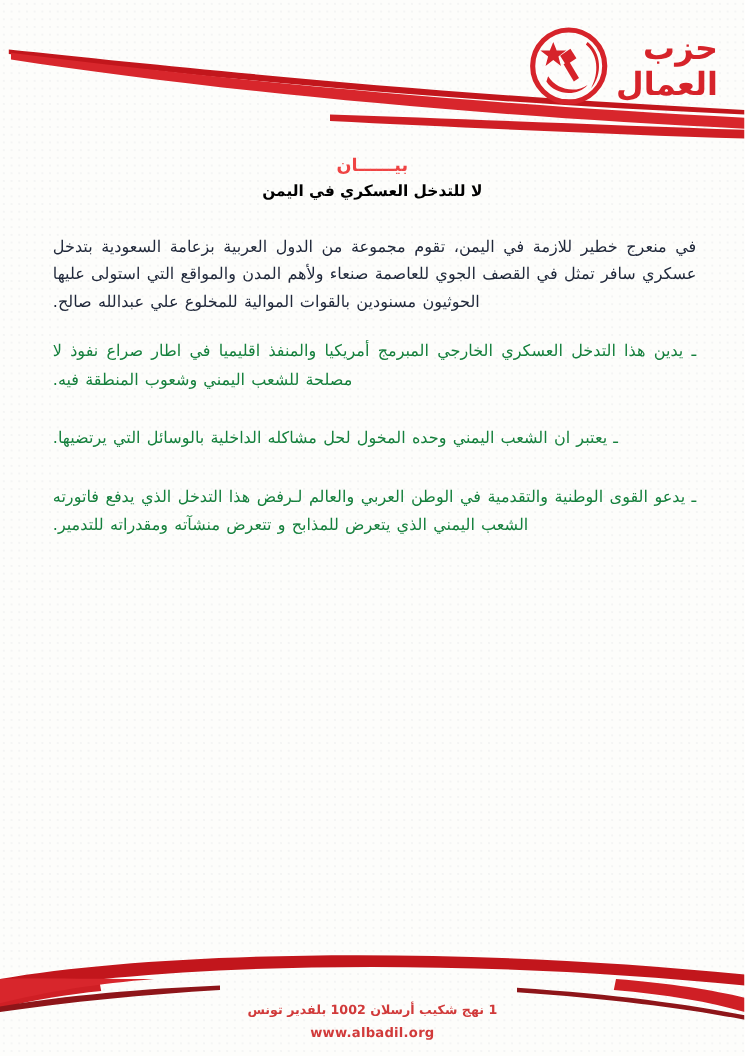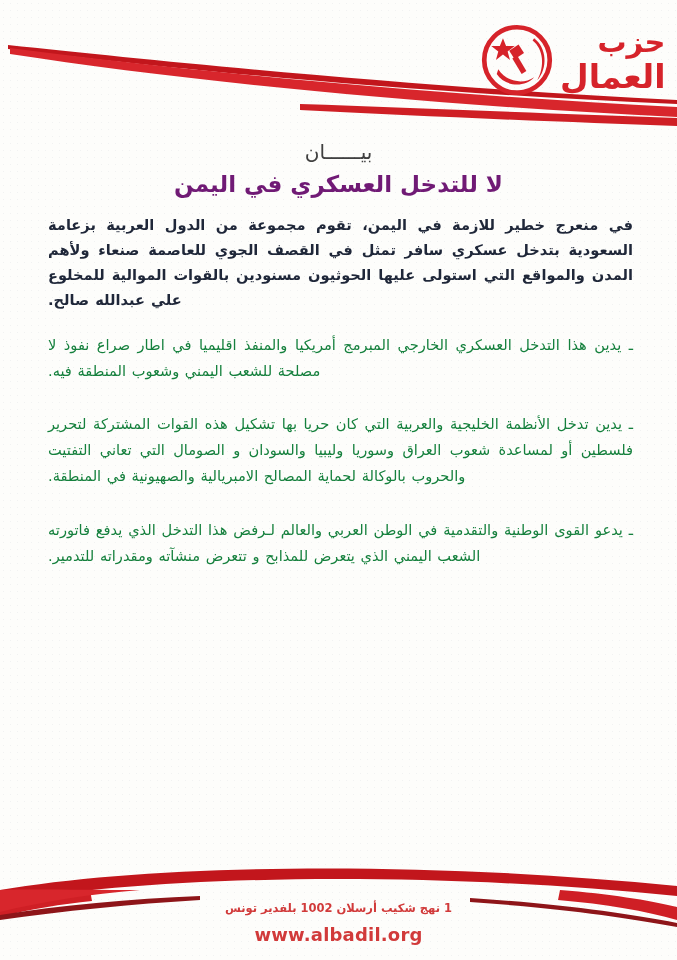--- a/index.html
+++ b/index.html
@@ -67,60 +67,60 @@
     margin-left: 4px;
     line-height: 1.0;
   }
   .logo-line1, .logo-line2 {
     color: #d6232a;
     font-weight: bold;
     letter-spacing: -0.5px;
     white-space: nowrap;
   }
   .logo-line1 { font-size: 29px; }
-  .logo-line2 { font-size: 33px; margin-top: 3px; }
+  .logo-line2 { font-size: 29px; margin-top: 3px; }
   .logo-emblem { width: 78px; height: 78px; }
 
   
   .titles {
     position: absolute;
     top: 140px;
     left: 0;
     width: 677px;
     text-align: center;
     z-index: 3;
   }
   .title-bayan {
-    color: #404040;
-    font-size: 20px;
-    font-weight: normal;
+    color: #ef4444;
+    font-size: 16px;
+    font-weight: bold;
     letter-spacing: 1px;
     margin: 0 0 7px 0;
   }
   .title-main {
-    color: #701a75;
-    font-size: 23px;
+    color: #000000;
+    font-size: 14px;
     font-weight: bold;
     margin: 0;
     letter-spacing: 0.2px;
   }
 
   
   .body-area {
     position: absolute;
     top: 212px;
     left: 48px;
     width: 585px;
     z-index: 3;
   }
 
   .para {
     color: #1f2739;
     font-size: 14.6px;
-    font-weight: bold;
+    font-weight: normal;
     line-height: 1.72;
     text-align: justify;
     text-align-last: left;
     margin: 0 0 20px 0;
     direction: rtl;
     word-spacing: 1px;
   }
 
   .section-heading {
     color: #9e1b1b;
@@ -194,21 +194,21 @@
   .footer-line {
     color: #d13a3a;
     font-size: 11.5px;
     font-weight: bold;
     line-height: 1.65;
     margin: 0;
     direction: rtl;
   }
   .footer-line.url {
     direction: ltr;
-    font-size: 18px;
+    font-size: 12px;
     margin-top: 2px;
     letter-spacing: 0.2px;
   }
 </style>
 </head>
 <body>
 
 <div class="page">
 
   <div class="paper-texture"></div>
@@ -240,21 +240,21 @@
     <p class="title-bayan">بيــــــان</p>
     <p class="title-main">لا للتدخل العسكري في اليمن</p>
   </div>
 
   <div class="body-area">
 
     <p class="para">في منعرج خطير للازمة في اليمن، تقوم مجموعة من الدول العربية بزعامة السعودية بتدخل عسكري سافر تمثل في القصف الجوي للعاصمة صنعاء ولأهم المدن والمواقع التي استولى عليها الحوثيون مسنودين بالقوات الموالية للمخلوع علي عبدالله صالح.</p>
 
 
     <p class="bullet">ـ يدين هذا التدخل العسكري الخارجي المبرمج أمريكيا والمنفذ اقليميا في اطار صراع نفوذ لا مصلحة للشعب اليمني وشعوب المنطقة فيه.</p>
-    <p class="bullet tall">ـ يدين تدخل الأنظمة الخليجية والعربية التي كان حريا بها تشكيل هذه القوات المشتركة لتحرير فلسطين أو لمساعدة شعوب العراق وسوريا وليبيا والسودان و الصومال التي تعاني التفتيت والحروب بالوكالة لحماية المصالح الامبريالية والصهيونية في المنطقة.</p>
+    <p class="bullet">ـ يعتبر ان الشعب اليمني وحده المخول لحل مشاكله الداخلية بالوسائل التي يرتضيها.</p>
     <p class="bullet tall">ـ يدعو القوى الوطنية والتقدمية في الوطن العربي والعالم لـرفض هذا التدخل الذي يدفع فاتورته الشعب اليمني الذي يتعرض للمذابح و تتعرض منشآته ومقدراته للتدمير.</p>
 
   </div>
 
 
   <div class="footer">
     <svg class="footer-swoosh" viewBox="0 0 677 100" preserveAspectRatio="none">
       <path d="M0,30 C150,4 420,0 677,26 L677,36 C420,10 150,15 0,43 Z" fill="#c2161c"></path>
       <path d="M0,44 C30,37 60,33 90,30 L92,41 C62,44 30,49 0,57 Z" fill="#cf1f25"></path>
       <path d="M0,30 L0,52 C40,42 90,34 140,30 C80,30 30,29 0,30 Z" fill="#d8262c"></path>

